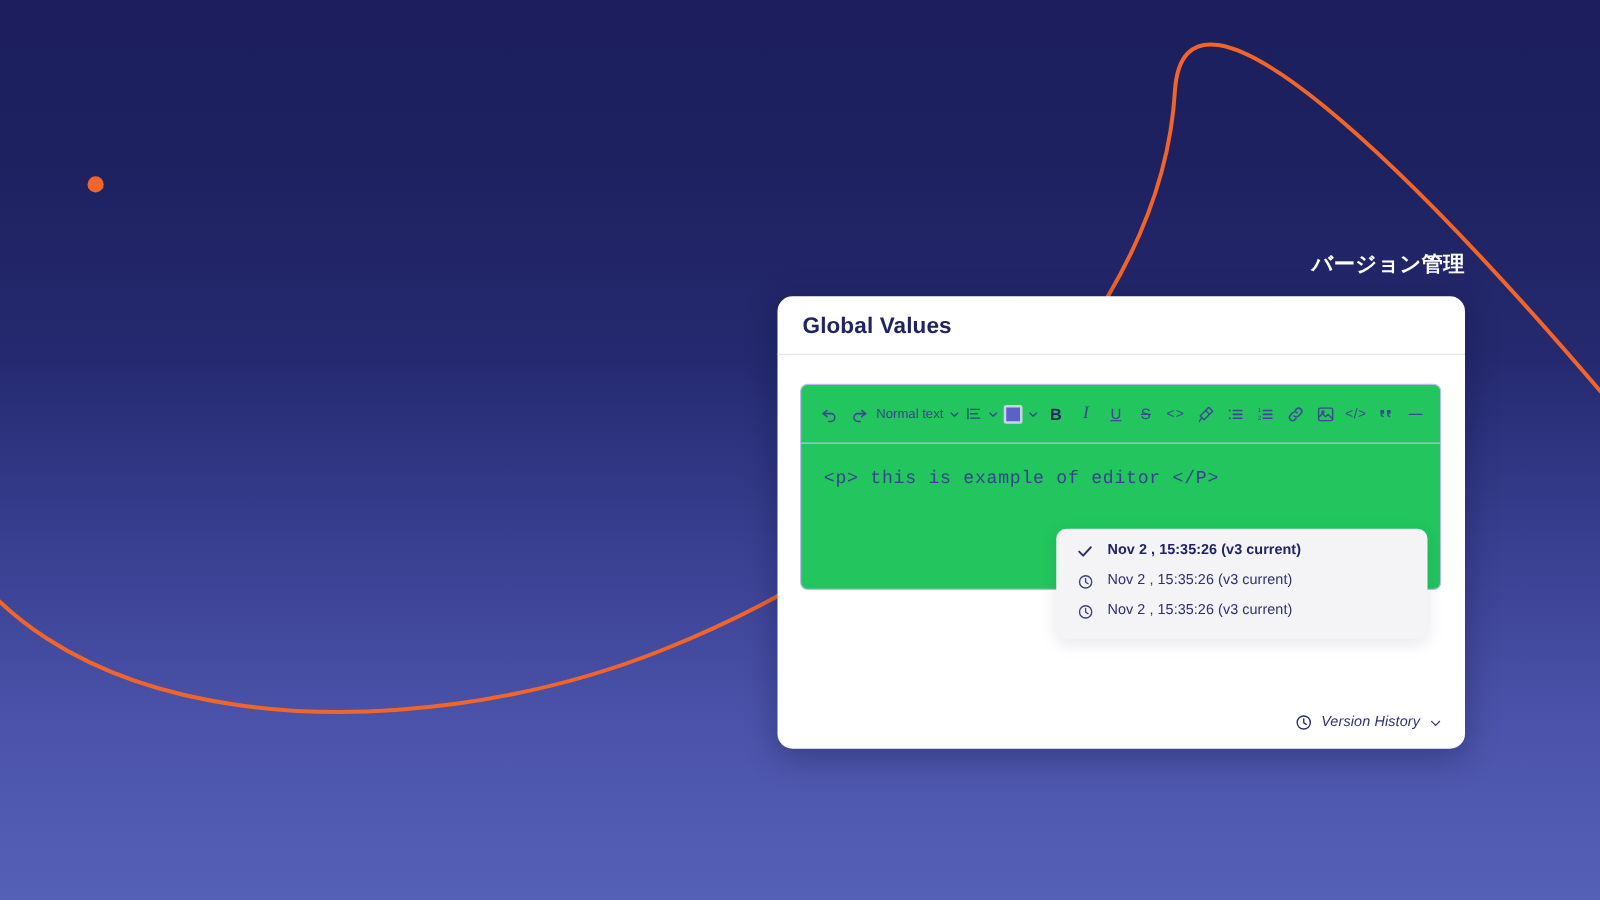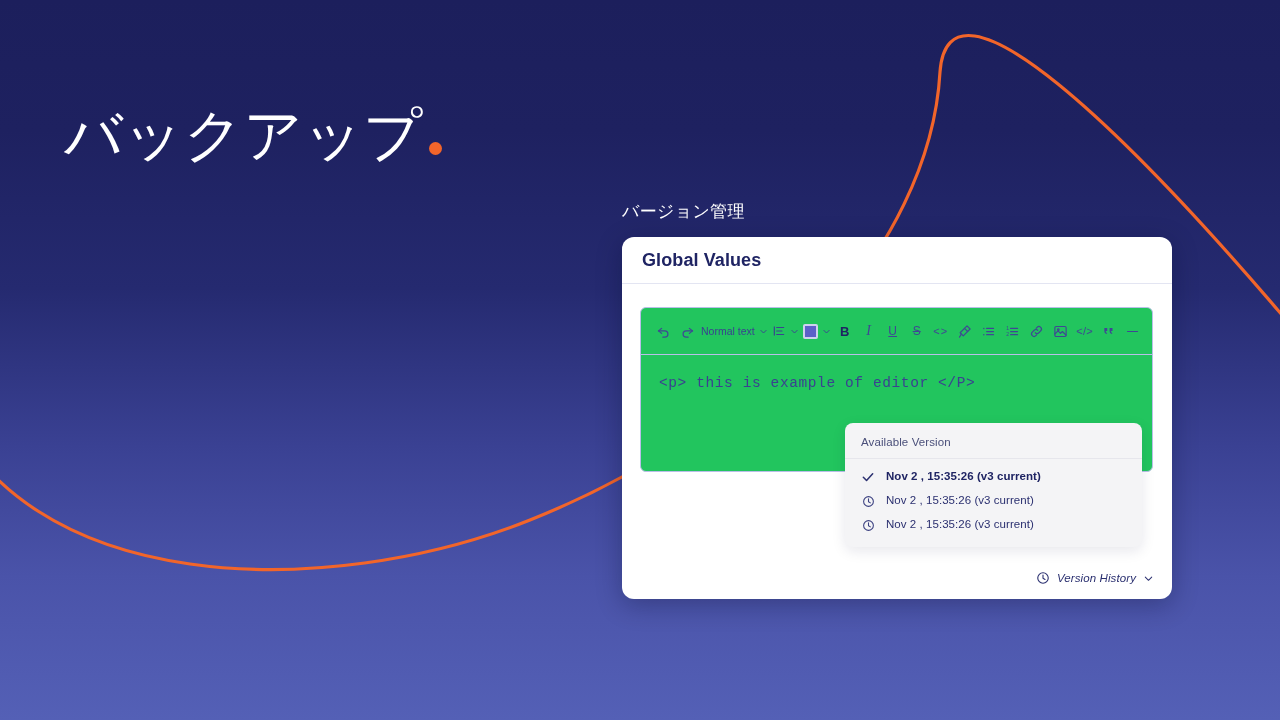--- a/index.html
+++ b/index.html
@@ -70,24 +70,25 @@
     color: #ffffff;
     width: 520px;
   }
 
   
   .card-caption {
     position: absolute;
     left: 622px;
     top: 200px;
     width: 550px;
-    text-align: left;
+    text-align: right;
     color: #ffffff;
     font-size: 17px;
     letter-spacing: 0.3px;
+    font-weight: bold;
   }
 
   
   .app-card {
     position: absolute;
     left: 622px;
     top: 237px;
     width: 550px;
     height: 362px;
     background: #ffffff;
@@ -236,21 +237,21 @@
 <body>
 
 <div id="stage">
 
   <svg id="arc-svg" viewBox="0 0 1280 720" preserveAspectRatio="none" aria-hidden="true">
     <path d="M -60 392 C 20 600 330 600 530 520 C 760 428 930 250 940 72
              C 948 -40 1120 120 1320 360" fill="none" stroke="#f2652a" stroke-width="3.2" stroke-linecap="round"></path>
   </svg>
 
   <div class="hero-copy">
-    <h1 class="hero-title"><span>バックアップ</span><span class="hero-title-dot"></span></h1>
+    <h1 class="hero-title"><span class="hero-title-dot"></span></h1>
   </div>
 
   <div class="card-caption">バージョン管理</div>
 
   <div class="app-card">
 
     <div class="card-header">
       <span class="card-title">Global Values</span>
     </div>
 
@@ -377,21 +378,20 @@
               <path d="M4 12h16"></path>
             </svg>
         </span>
 
       </div>
 
       <div class="editor-body">&lt;p&gt; this is example of editor &lt;/P&gt;</div>
     </div>
 
     <div class="version-dropdown">
-      <div class="dd-header">Available Version</div>
       <div class="dd-list">
 
         <div class="dd-item is-current">
           <span class="dd-icon">
             <svg width="14" height="14" viewBox="0 0 24 24" fill="none" stroke="#2b3070" stroke-width="2.6" stroke-linecap="round" stroke-linejoin="round">
               <path d="M4 12.5l5.5 5.5L20 6.5"></path>
             </svg>
           </span>
           <span>Nov 2 , 15:35:26 (v3 current)</span>
         </div>

